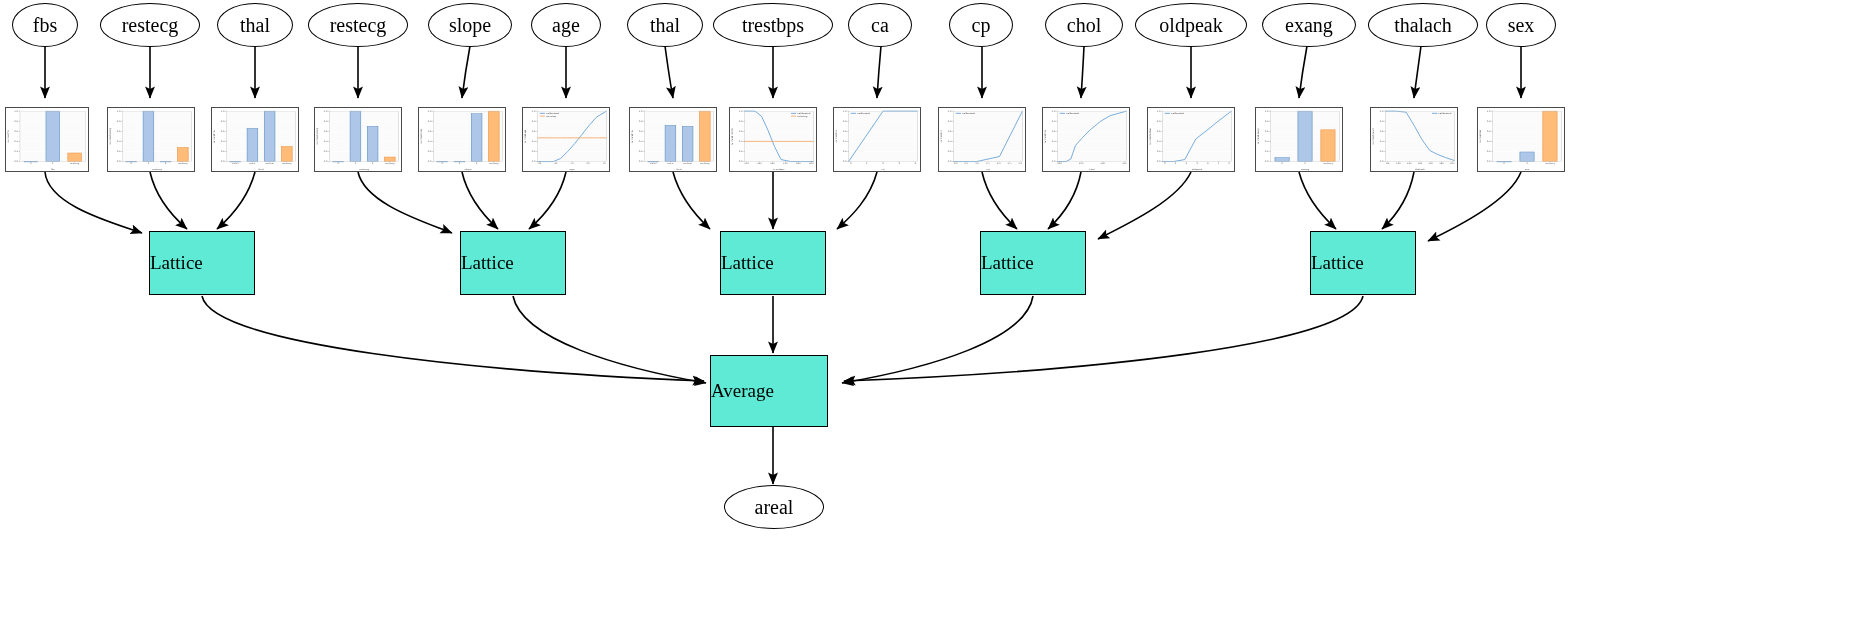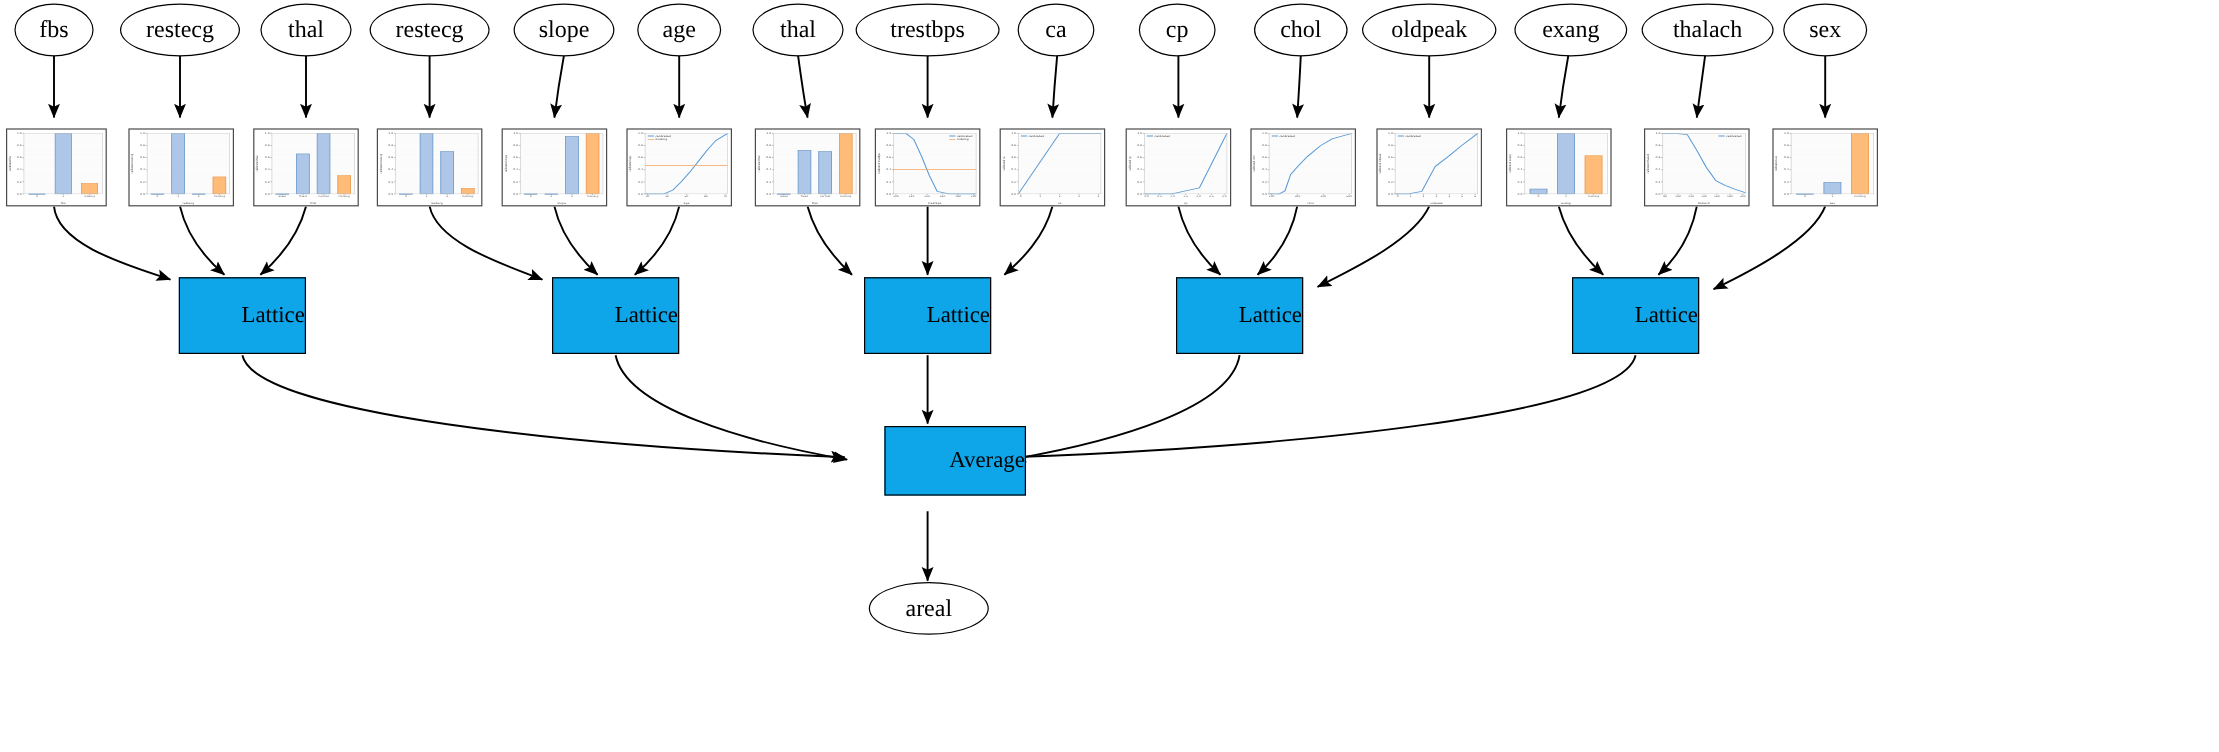--- a/index.html
+++ b/index.html
@@ -18,23 +18,23 @@
     color:#000;
     font-size:20px;
     line-height:1;
     white-space:nowrap;
     box-sizing:border-box;
   }
 
   
   .boxnode{
     position:absolute;
-    display:flex;align-items:center;justify-content:flex-end;
+    display:flex;align-items:center;justify-content:flex-start;
     border:1.4px solid #000;
-    background:#0ea5e9;
+    background:#5eead4;
     color:#000;
     font-size:19px;
     box-sizing:border-box;
   }
 
   
   .plot{
     position:absolute;
     background:#ffffff;
     border:1.2px solid #4a4a4a;
@@ -744,21 +744,21 @@
   <div class="boxnode" style="left:720px;top:231px;width:106px;height:64px;">
     <span>Lattice</span>
   </div>
   <div class="boxnode" style="left:980px;top:231px;width:106px;height:64px;">
     <span>Lattice</span>
   </div>
   <div class="boxnode" style="left:1310px;top:231px;width:106px;height:64px;">
     <span>Lattice</span>
   </div>
 
-  <div class="boxnode" style="left:737px;top:355px;width:118px;height:58px;padding-left:31px;">
+  <div class="boxnode" style="left:710px;top:355px;width:118px;height:72px;">
     <span>Average</span>
   </div>
 
   <div class="ellipse" style="left:724px;top:485px;width:100px;height:44px;">
     <span>areal</span>
   </div>
 
 </div>
 
 </body></html>

